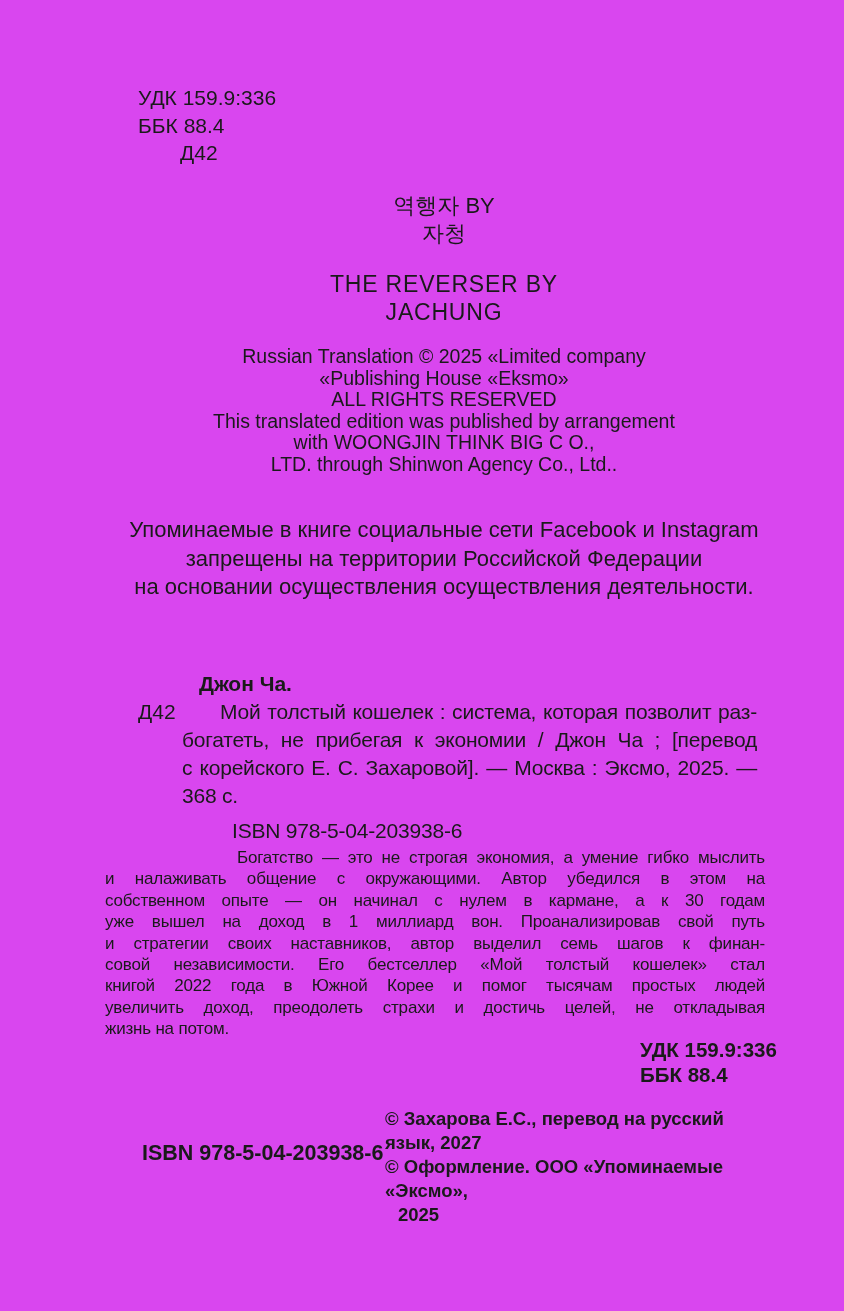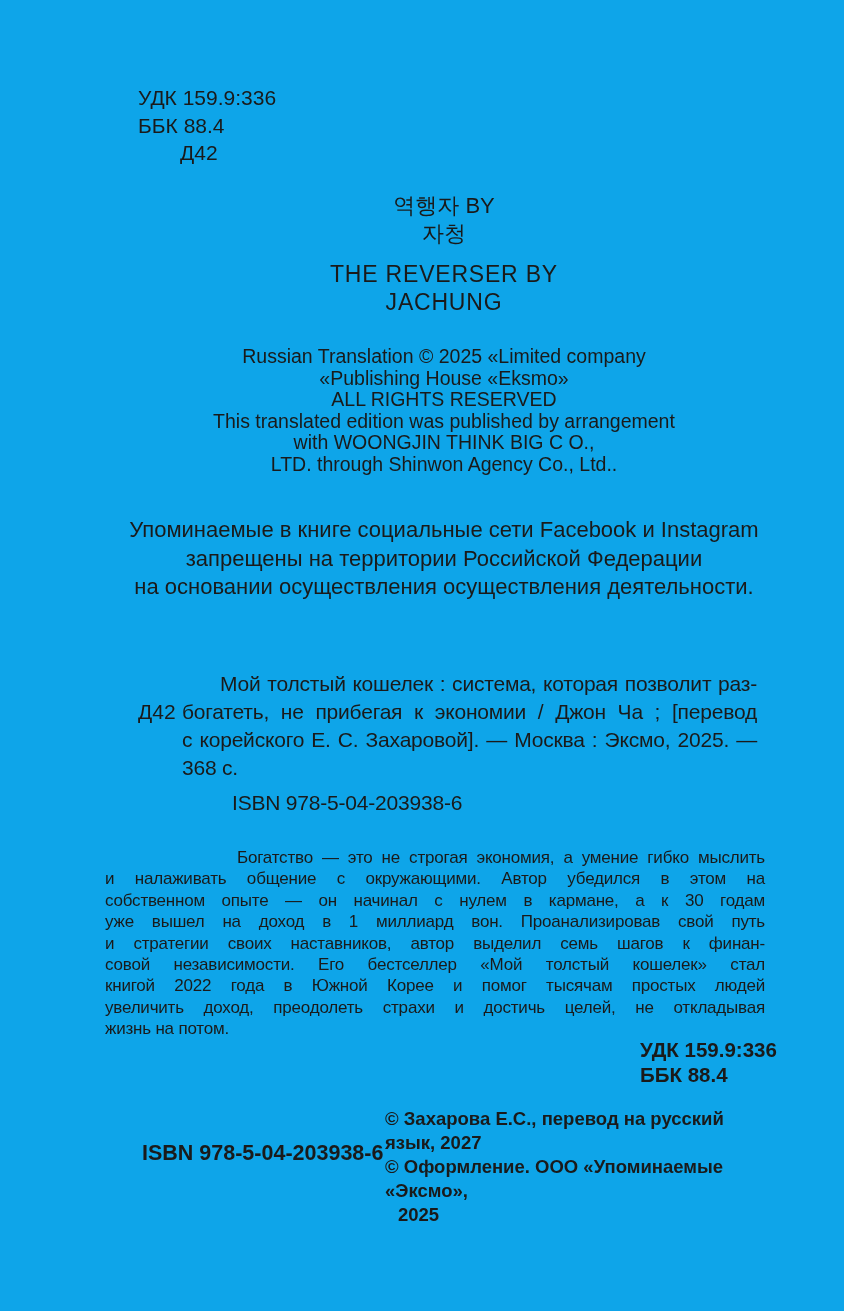--- a/index.html
+++ b/index.html
@@ -1,34 +1,34 @@
 <!DOCTYPE html>
 <html lang="ru"><head>
 <meta charset="utf-8">
 <style>
   html, body { margin: 0; padding: 0; background: #ffffff; }
   .page {
     position: relative;
     width: 844px;
     height: 1311px;
-    background: #0ea5e9;
+    background: #d946ef;
     color: #1a1a1a;
     font-family: "Liberation Sans", sans-serif;
     overflow: hidden;
   }
   .abs { position: absolute; }
 
   
   .top-codes { left: 138px; top: 84px; font-size: 21px; line-height: 27.5px; }
   .top-codes .sign { padding-left: 42px; }
 
   
   .centered { left: 114px; width: 660px; text-align: center; }
   .korean-title  { top: 192px; font-size: 22px; line-height: 28px; }
-  .latin-title   { top: 260px; font-size: 23px; line-height: 28px; letter-spacing: 0.8px; }
+  .latin-title   { top: 270px; font-size: 23px; line-height: 28px; letter-spacing: 0.8px; }
   .copyright-block { top: 346px; font-size: 19.5px; line-height: 21.6px; }
   .disclaimer    { top: 516px; font-size: 22px; line-height: 28.5px; }
 
   
   .catalog { left: 182px; top: 670px; width: 575px; font-size: 21px;
              line-height: 28px; letter-spacing: -0.2px; }
   .catalog-author { font-weight: bold; padding-left: 17px; letter-spacing: 0; }
   .jline { text-align: justify; text-align-last: justify; }
   .catalog .first { text-indent: 38px; }
   .catalog-isbn { margin-top: 7px; padding-left: 50px; }
@@ -81,20 +81,21 @@
   </div>
 
   <div class="abs centered disclaimer">
     <div>Упоминаемые в книге социальные сети Facebook и Instagram</div>
     <div>запрещены на территории Российской Федерации</div>
     <div>на основании осуществления осуществления деятельности.</div>
   </div>
 
   <div class="abs catalog-sign">Д42</div>
   <div class="abs catalog">
+    <div class="catalog-author">Джон Ча.</div>
     <div class="jline first">Мой толстый кошелек : система, которая позволит раз-</div>
     <div class="jline">богатеть, не прибегая к экономии / Джон Ча ; [перевод</div>
     <div class="jline">с корейского Е. С. Захаровой]. — Москва : Эксмо, 2025. —</div>
     <div>368 с.</div>
     <div class="catalog-isbn">ISBN 978-5-04-203938-6</div>
   </div>
 
   <div class="abs annotation">
     <div class="jline first">Богатство — это не строгая экономия, а умение гибко мыслить</div>
     <div class="jline">и налаживать общение с окружающими. Автор убедился в этом на</div>

